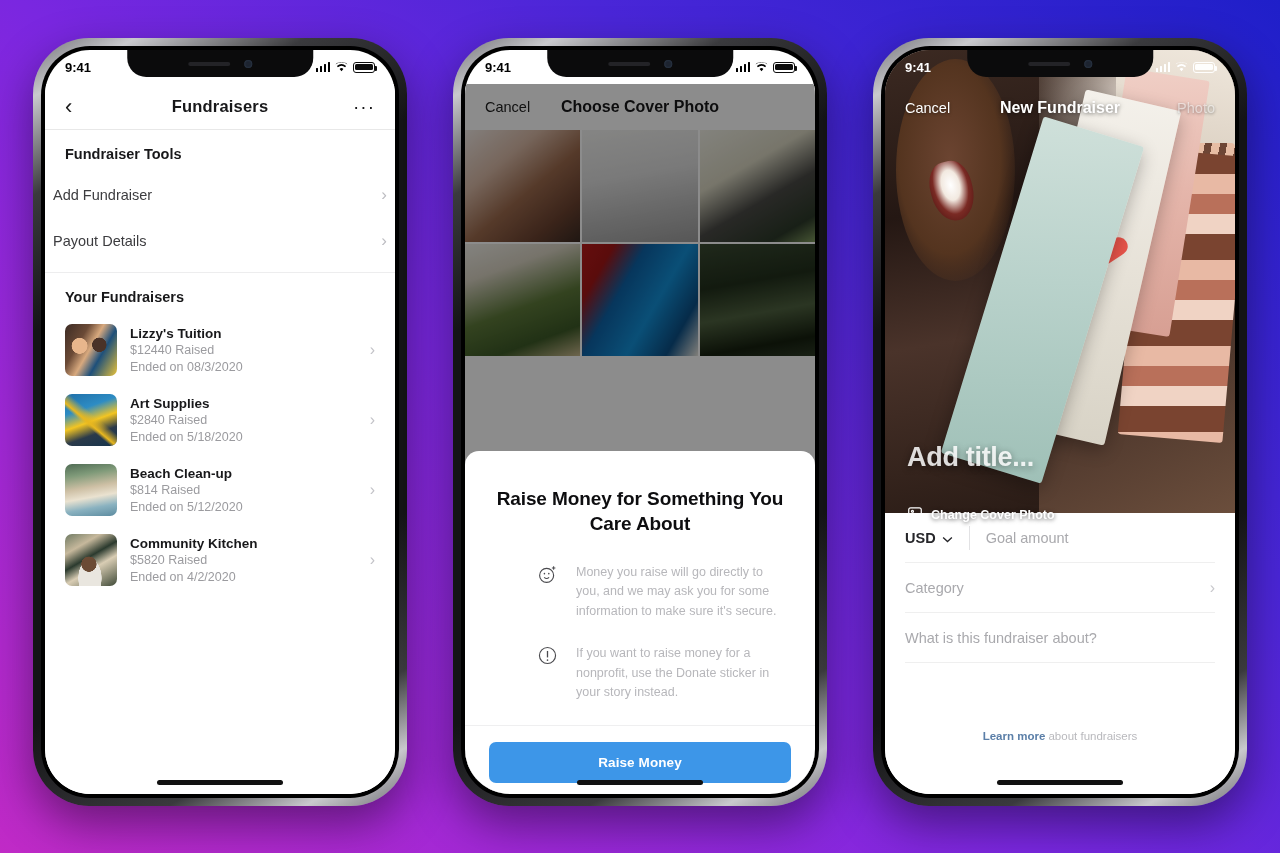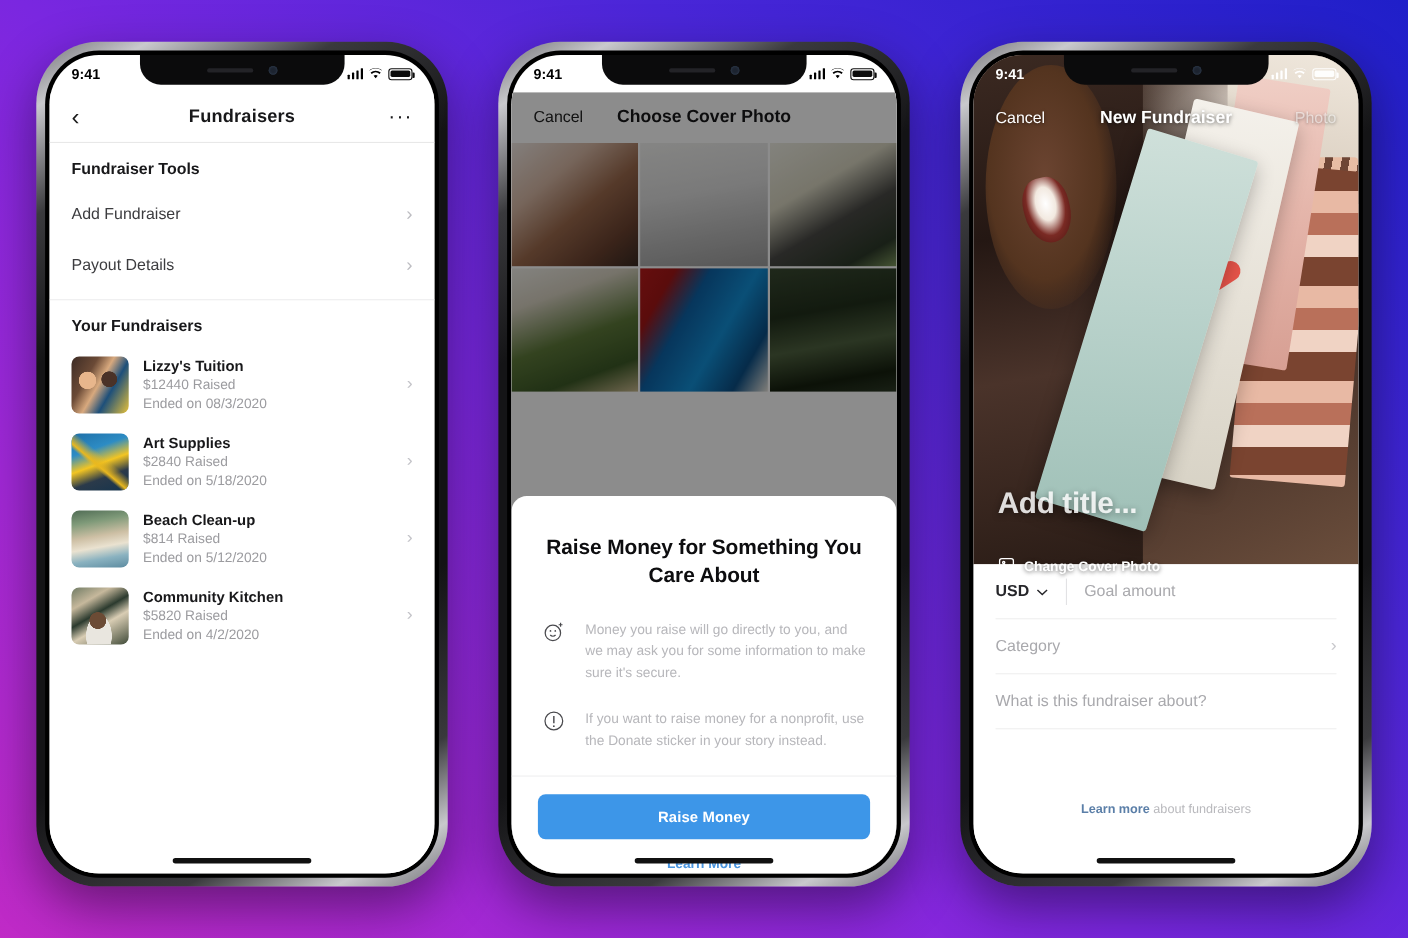--- a/index.html
+++ b/index.html
@@ -74,21 +74,21 @@
     display: flex; align-items: center; padding: 0 20px;
     background: #fff; border-bottom: 1px solid #e8e8e8;
   }
   .nav1 .back { font-size: 22px; color: #1a1a1a; line-height: 1; width: 28px; }
   .nav1 .title { flex: 1; text-align: center; font-size: 16.5px; font-weight: bold; color: #18181a; letter-spacing:.2px }
   .nav1 .dots { width: 28px; text-align: right; font-size: 19px; color: #18181a; letter-spacing: 1px; line-height: .6 }
 
   .p1-body { position: absolute; top: 80px; left: 0; right: 0; bottom: 0; background: #fff; }
   .sec-head { font-size: 14.5px; font-weight: bold; color: #18181a; padding: 16px 20px 10px; }
   .row-link {
-    display: flex; align-items: center; padding: 13px 20px;
+    display: flex; align-items: center; padding: 13px 8px;
     font-size: 14.5px; color: #3c3c3f;
   }
   .row-link .chev { margin-left: auto; color: #bdbdc2; font-size: 17px; font-weight: 300; }
   .sec-divider { height: 1px; background: #ededee; margin: 8px 0 0; }
 
   .fr-row { display: flex; align-items: center; padding: 9px 20px; gap: 13px; }
   .fr-thumb { width: 52px; height: 52px; border-radius: 7px; overflow: hidden; flex: none; position: relative; }
   .fr-txt { flex: 1; min-width: 0; }
   .fr-title { font-size: 13.5px; font-weight: bold; color: #18181a; margin-bottom: 2px; }
   .fr-sub { font-size: 12.5px; color: #9b9b9f; line-height: 1.34; }
@@ -121,21 +121,21 @@
 
   .sheet {
     position: absolute; left: 0; right: 0; bottom: 0; z-index: 10;
     background: #fff; border-radius: 14px 14px 45px 45px;
     padding: 0 0 26px;
     display: flex; flex-direction: column;
     height: 343px;
   }
   .grabber { width: 34px; height: 4px; border-radius: 3px; background: #d4d4d8; margin: 9px auto 0; }
   .sheet-title { font-size: 19px; font-weight: bold; color: #0d0d0f; text-align: center; line-height: 1.33; padding: 26px 30px 0; letter-spacing:-.1px }
-  .sheet-items { padding: 26px 28px 0; flex: 1; }
+  .sheet-items { padding: 26px 28px 0; flex: 1; margin-left: 44px; }
   .sheet-item { display: flex; gap: 17px; margin-bottom: 22px; }
   .sheet-item .ico { width: 22px; flex: none; padding-top: 1px; color: #4a4a4e; }
   .sheet-item p { font-size: 12.5px; color: #b7b7bb; line-height: 1.58; }
   .sheet-foot { border-top: 1px solid #efeff0; padding: 16px 24px 0; }
   .btn-primary {
     display: block; width: 100%; background: #3d96e8; color: #fff;
     border: none; border-radius: 7px; padding: 13px 0;
     font-size: 13.5px; font-weight: bold; font-family: inherit; cursor: pointer; letter-spacing:.1px
   }
   .link-center { display: block; text-align: center; color: #4a95df; font-size: 12.5px; font-weight: bold; margin-top: 15px; text-decoration: none; }

